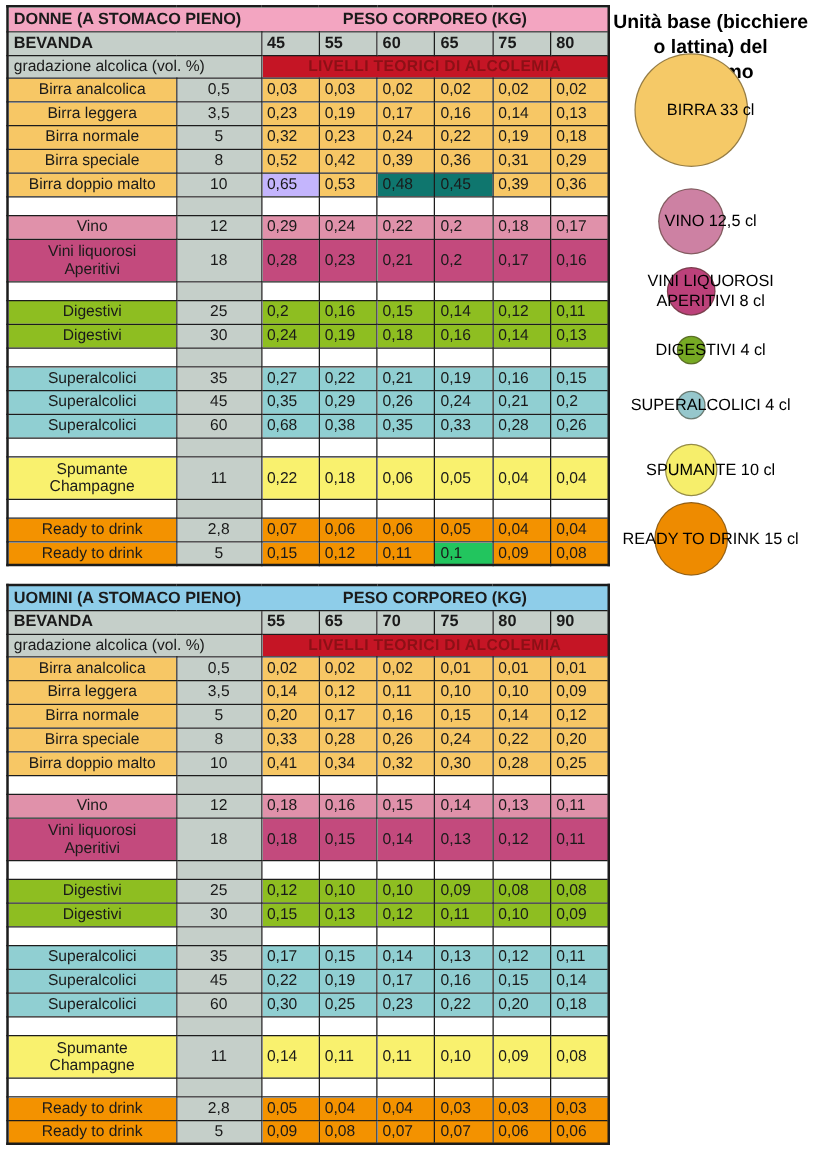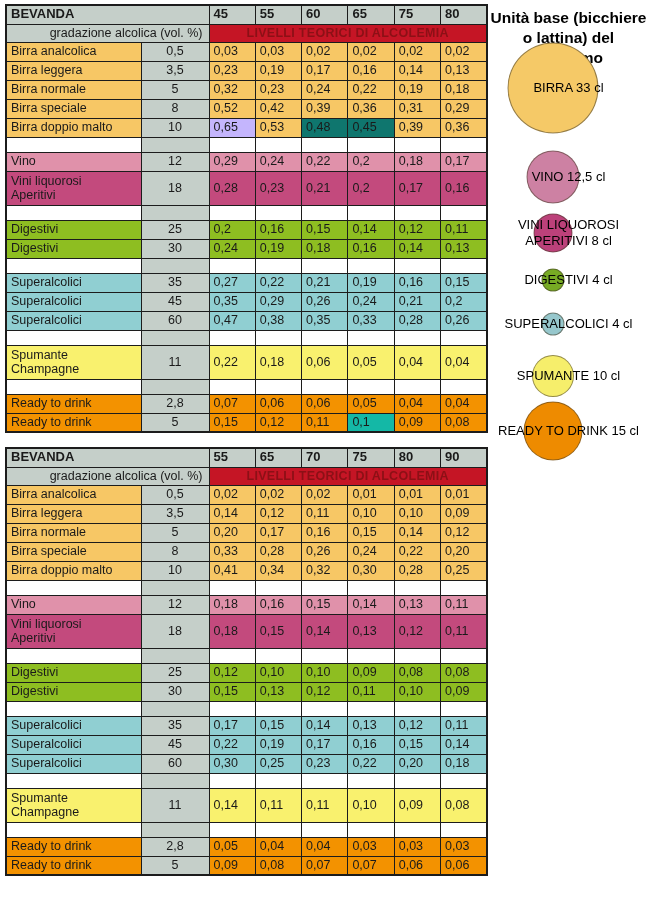--- a/index.html
+++ b/index.html
@@ -34,24 +34,24 @@
   .alc-table col.c-val  { width: 46.3px; }
 
   .alc-table .t-head td { padding: 0; height: 20px; border-bottom: 1px solid #1c1c1c; }
   .t-head .head-flex { display: flex; align-items: center; height: 100%; }
   .t-head .head-title { width: 203px; padding-left: 4px; font-weight: bold; font-size: 13px; }
   .t-head .head-peso  { flex: 1; text-align: center; font-weight: bold; font-size: 13px; }
 
   .alc-table .bevanda-cell { font-weight: bold; font-size: 13px; background: var(--gray); }
   .alc-table .weight-cell  { font-weight: bold; font-size: 13px; background: var(--gray); text-align: left; }
 
-  .alc-table .grad-label-cell { background: var(--gray); text-align: right; padding-right: 6px; height: 18px; }
+  .alc-table .grad-label-cell { background: var(--gray); text-align: left; padding-right: 6px; height: 18px; }
   .alc-table .livelli-cell { background: var(--red); color: var(--redtext); font-weight: bold; text-align: center; letter-spacing: 0.3px; height: 18px; font-size: 12.5px; }
 
-  .alc-table td.name { text-align: left; white-space: pre-line; }
+  .alc-table td.name { text-align: center; white-space: pre-line; }
   .alc-table td.grad { background: var(--gray); text-align: center; }
   .alc-table td.val  { text-align: left; }
   .alc-table tr.spacer td { height: 15px; background: #ffffff; padding: 0; }
   .alc-table tr.spacer td.grad { background: var(--gray); }
 
   
   .sidebar { position: absolute; left: 487px; top: 0; width: 163px; height: 475px; }
   .sidebar-title {
     margin-top: 8px;
     font-weight: bold;
@@ -94,20 +94,28 @@
         <col class="c-name">
           <col class="c-grad">
         <col class="c-val">
           <col class="c-val">
           <col class="c-val">
           <col class="c-val">
           <col class="c-val">
           <col class="c-val">
       </colgroup>
       <thead>
+        <tr class="t-head">
+          <td colspan="8" style="background: rgb(243, 165, 193);">
+            <div class="head-flex">
+              <span class="head-title">DONNE (A STOMACO PIENO)</span>
+              <span class="head-peso">PESO CORPOREO (KG)</span>
+            </div>
+          </td>
+        </tr>
         <tr>
           <td colspan="2" class="bevanda-cell">BEVANDA</td>
           <td class="weight-cell">45</td>
           <td class="weight-cell">55</td>
           <td class="weight-cell">60</td>
           <td class="weight-cell">65</td>
           <td class="weight-cell">75</td>
           <td class="weight-cell">80</td>
         </tr>
         <tr>
@@ -253,21 +261,21 @@
             <td class="val" style="background:#90cfd2">0,35</td>
             <td class="val" style="background:#90cfd2">0,29</td>
             <td class="val" style="background:#90cfd2">0,26</td>
             <td class="val" style="background:#90cfd2">0,24</td>
             <td class="val" style="background:#90cfd2">0,21</td>
             <td class="val" style="background:#90cfd2">0,2</td>
           </tr>
           <tr>
             <td class="name" style="background:#90cfd2;">Superalcolici</td>
             <td class="grad">60</td>
-            <td class="val" style="background:#90cfd2">0,47</td>
+            <td class="val" style="background:#90cfd2">0,68</td>
             <td class="val" style="background:#90cfd2">0,38</td>
             <td class="val" style="background:#90cfd2">0,35</td>
             <td class="val" style="background:#90cfd2">0,33</td>
             <td class="val" style="background:#90cfd2">0,28</td>
             <td class="val" style="background:#90cfd2">0,26</td>
           </tr>
           <tr class="spacer">
             <td class="name"></td>
             <td class="grad"></td>
             <td class="val"></td>
@@ -307,39 +315,47 @@
             <td class="val" style="background:#f39200">0,05</td>
             <td class="val" style="background:#f39200">0,04</td>
             <td class="val" style="background:#f39200">0,04</td>
           </tr>
           <tr>
             <td class="name" style="background:#f39200;">Ready to drink</td>
             <td class="grad">5</td>
             <td class="val" style="background:#f39200">0,15</td>
             <td class="val" style="background:#f39200">0,12</td>
             <td class="val" style="background:#f39200">0,11</td>
-            <td class="val" style="background:#14b8a6">0,1</td>
+            <td class="val" style="background:#22c55e">0,1</td>
             <td class="val" style="background:#f39200">0,09</td>
             <td class="val" style="background:#f39200">0,08</td>
           </tr>
         </tbody>
     </table>
 
     <table class="alc-table">
       <colgroup>
         <col class="c-name">
           <col class="c-grad">
         <col class="c-val">
           <col class="c-val">
           <col class="c-val">
           <col class="c-val">
           <col class="c-val">
           <col class="c-val">
       </colgroup>
       <thead>
+        <tr class="t-head">
+          <td colspan="8" style="background: rgb(142, 205, 233);">
+            <div class="head-flex">
+              <span class="head-title">UOMINI (A STOMACO PIENO)</span>
+              <span class="head-peso">PESO CORPOREO (KG)</span>
+            </div>
+          </td>
+        </tr>
         <tr>
           <td colspan="2" class="bevanda-cell">BEVANDA</td>
           <td class="weight-cell">55</td>
           <td class="weight-cell">65</td>
           <td class="weight-cell">70</td>
           <td class="weight-cell">75</td>
           <td class="weight-cell">80</td>
           <td class="weight-cell">90</td>
         </tr>
         <tr>

